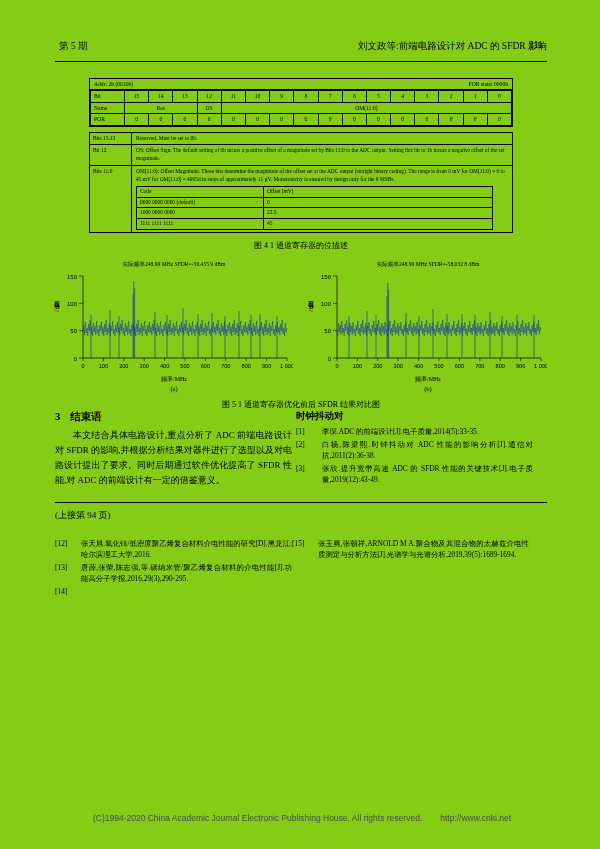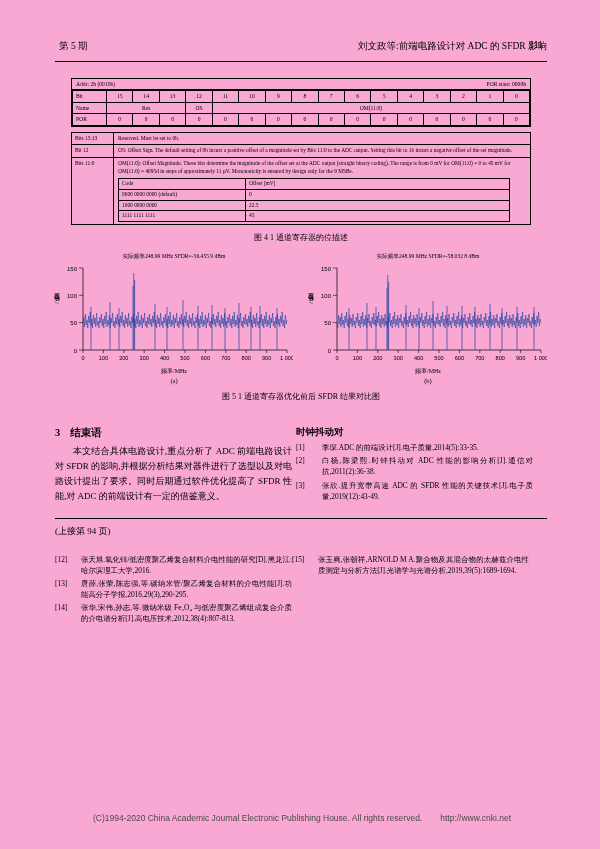--- a/index.html
+++ b/index.html
@@ -10,21 +10,21 @@
   body {
     width: 600px;
     height: 849px;
     overflow: hidden;
     font-family: "Liberation Serif", serif;
   }
   .page {
     position: relative;
     width: 600px;
     height: 849px;
-    background: #f9a8d4;
+    background: #84cc16;
     box-sizing: border-box;
   }
   .sheet {
     position: absolute;
     left: 55px;
     top: 38px;
     width: 492px;
     height: 745px;
   }
 
@@ -47,21 +47,21 @@
   }
   .rule {
     border-bottom: 1px solid #000;
     height: 0;
     margin-top: 1px;
   }
 
   
   .regfig {
     margin: 16px auto 0 auto;
-    width: 460px;
+    width: 424px;
   }
   .regtop {
     border: 1px solid #000;
     font-size: 5.6px;
     line-height: 1.5;
   }
   .regtop .addrrow {
     display: flex;
     justify-content: space-between;
     padding: 1px 4px;
@@ -164,21 +164,21 @@
   .sublab {
     text-align: center;
     font-size: 6.5px;
     margin-top: 1px;
   }
   .axis-svg { display: block; }
 
   
   .cols {
     display: flex;
-    margin-top: 24px;
+    margin-top: 0;
     gap: 4px;
   }
   .col { width: 237px; }
   .sechead {
     font-size: 10.5px;
     font-weight: bold;
     margin-bottom: 4px;
   }
   .sechead .num { margin-right: 10px; }
   .para {
@@ -523,21 +523,20 @@
           <div class="refitem">
             <span class="no">[12]</span>
             <span class="txt">张天旭.氧化锌/低密度聚乙烯复合材料介电性能的研究[D].黑龙江:哈尔滨理工大学,2016.</span>
           </div>
           <div class="refitem">
             <span class="no">[13]</span>
             <span class="txt">唐薛,张荣,陈志强,等.碳纳米管/聚乙烯复合材料的介电性能[J].功能高分子学报,2016,29(3),290-295.</span>
           </div>
           <div class="refitem">
             <span class="no">[14]</span>
-            <span class="txt">张华,宋伟,孙志,等.微纳米级 Fe₃O₄ 与低密度聚乙烯组成复合介质的介电谱分析[J].高电压技术,2012,38(4):807-813.</span>
           </div>
         </div>
       </div>
       <div class="col">
         <div class="reflist">
           <div class="refitem">
             <span class="no">[15]</span>
             <span class="txt">张玉爽,张朝祥,ARNOLD M A.聚合物及其混合物的太赫兹介电性质测定与分析方法[J].光谱学与光谱分析,2019,39(5):1689-1694.</span>
           </div>
         </div>

